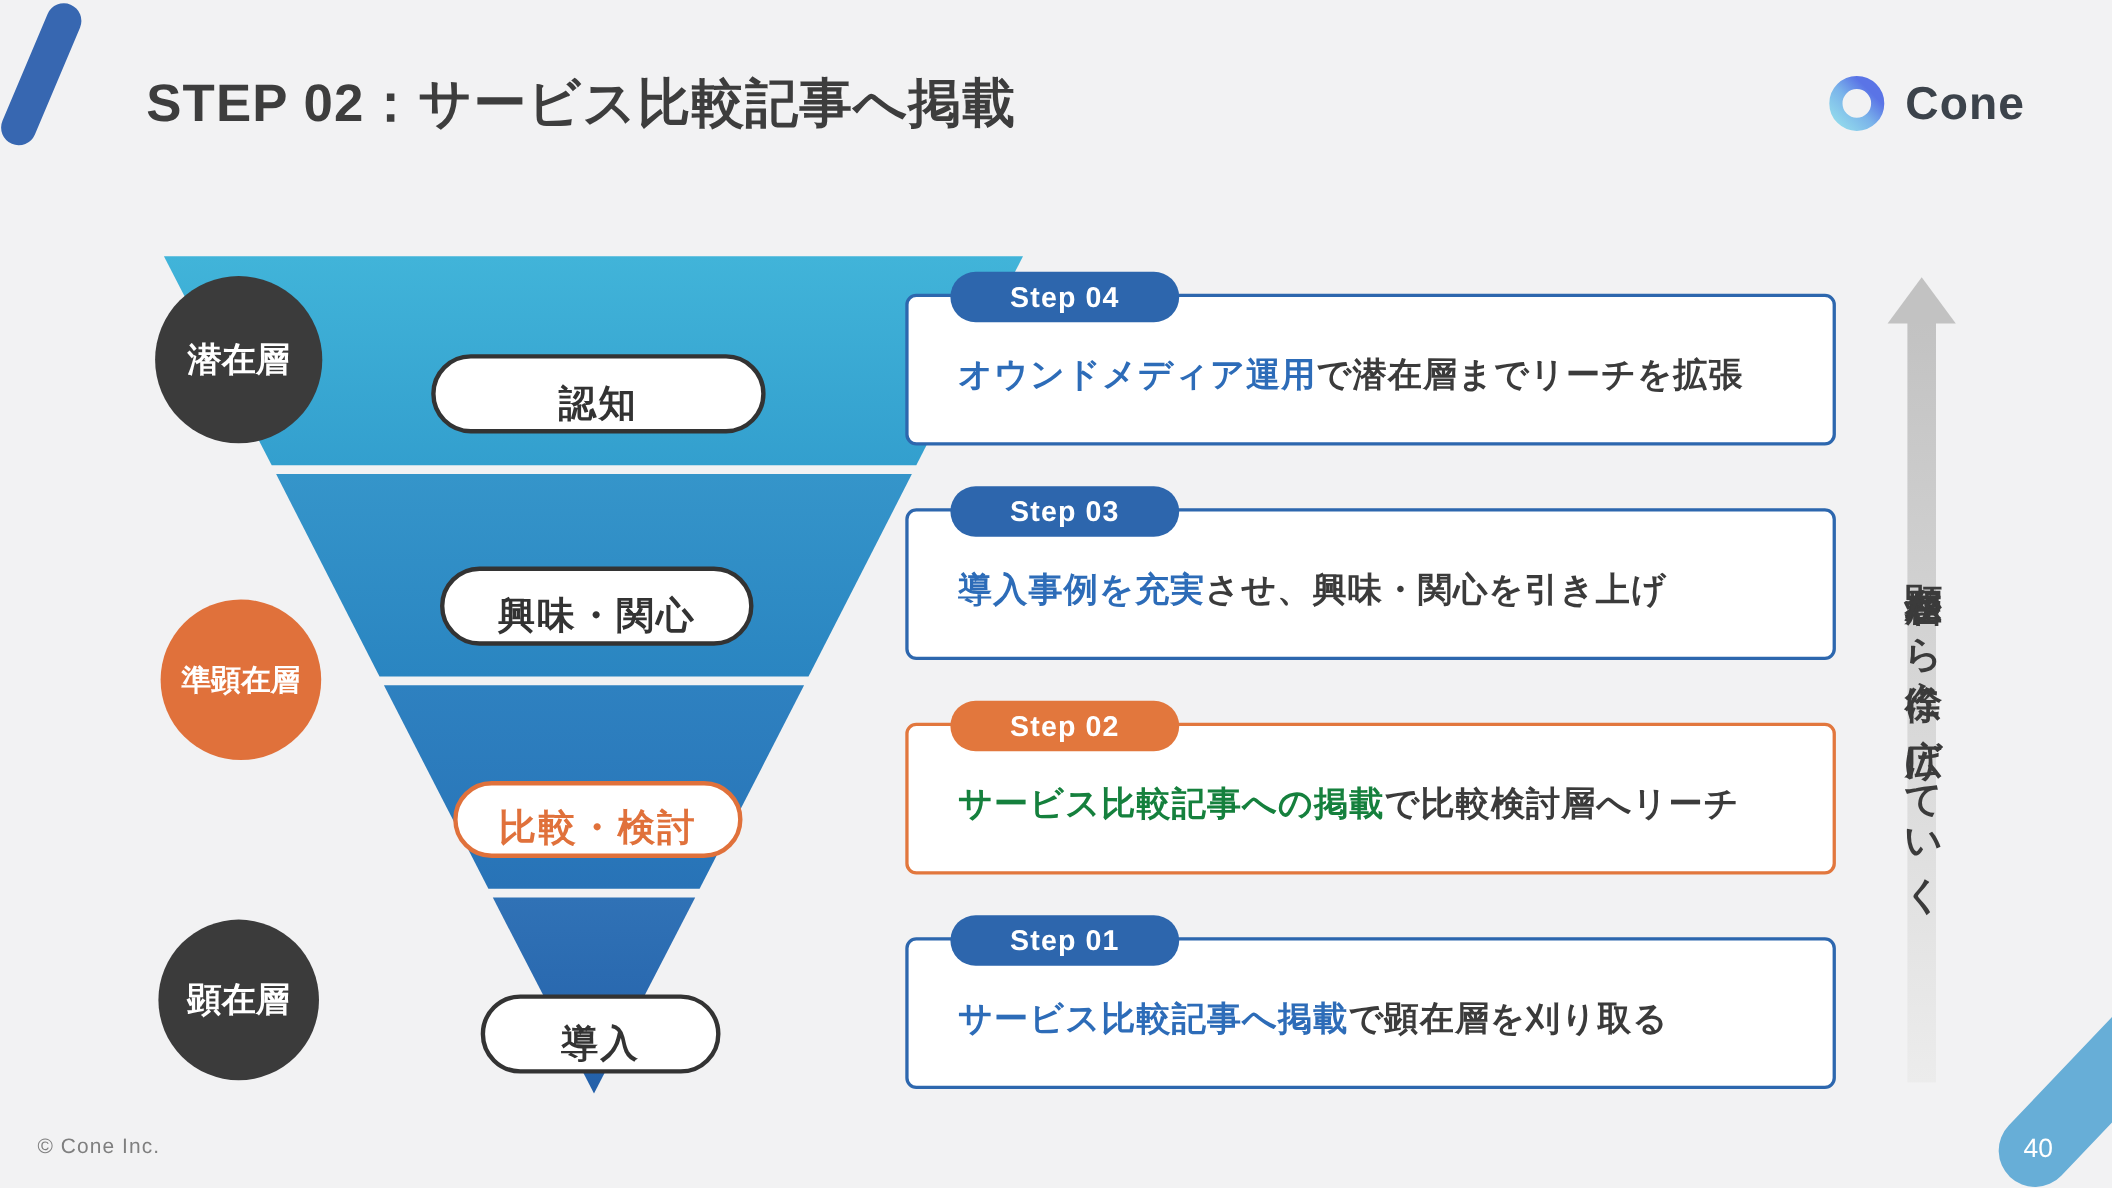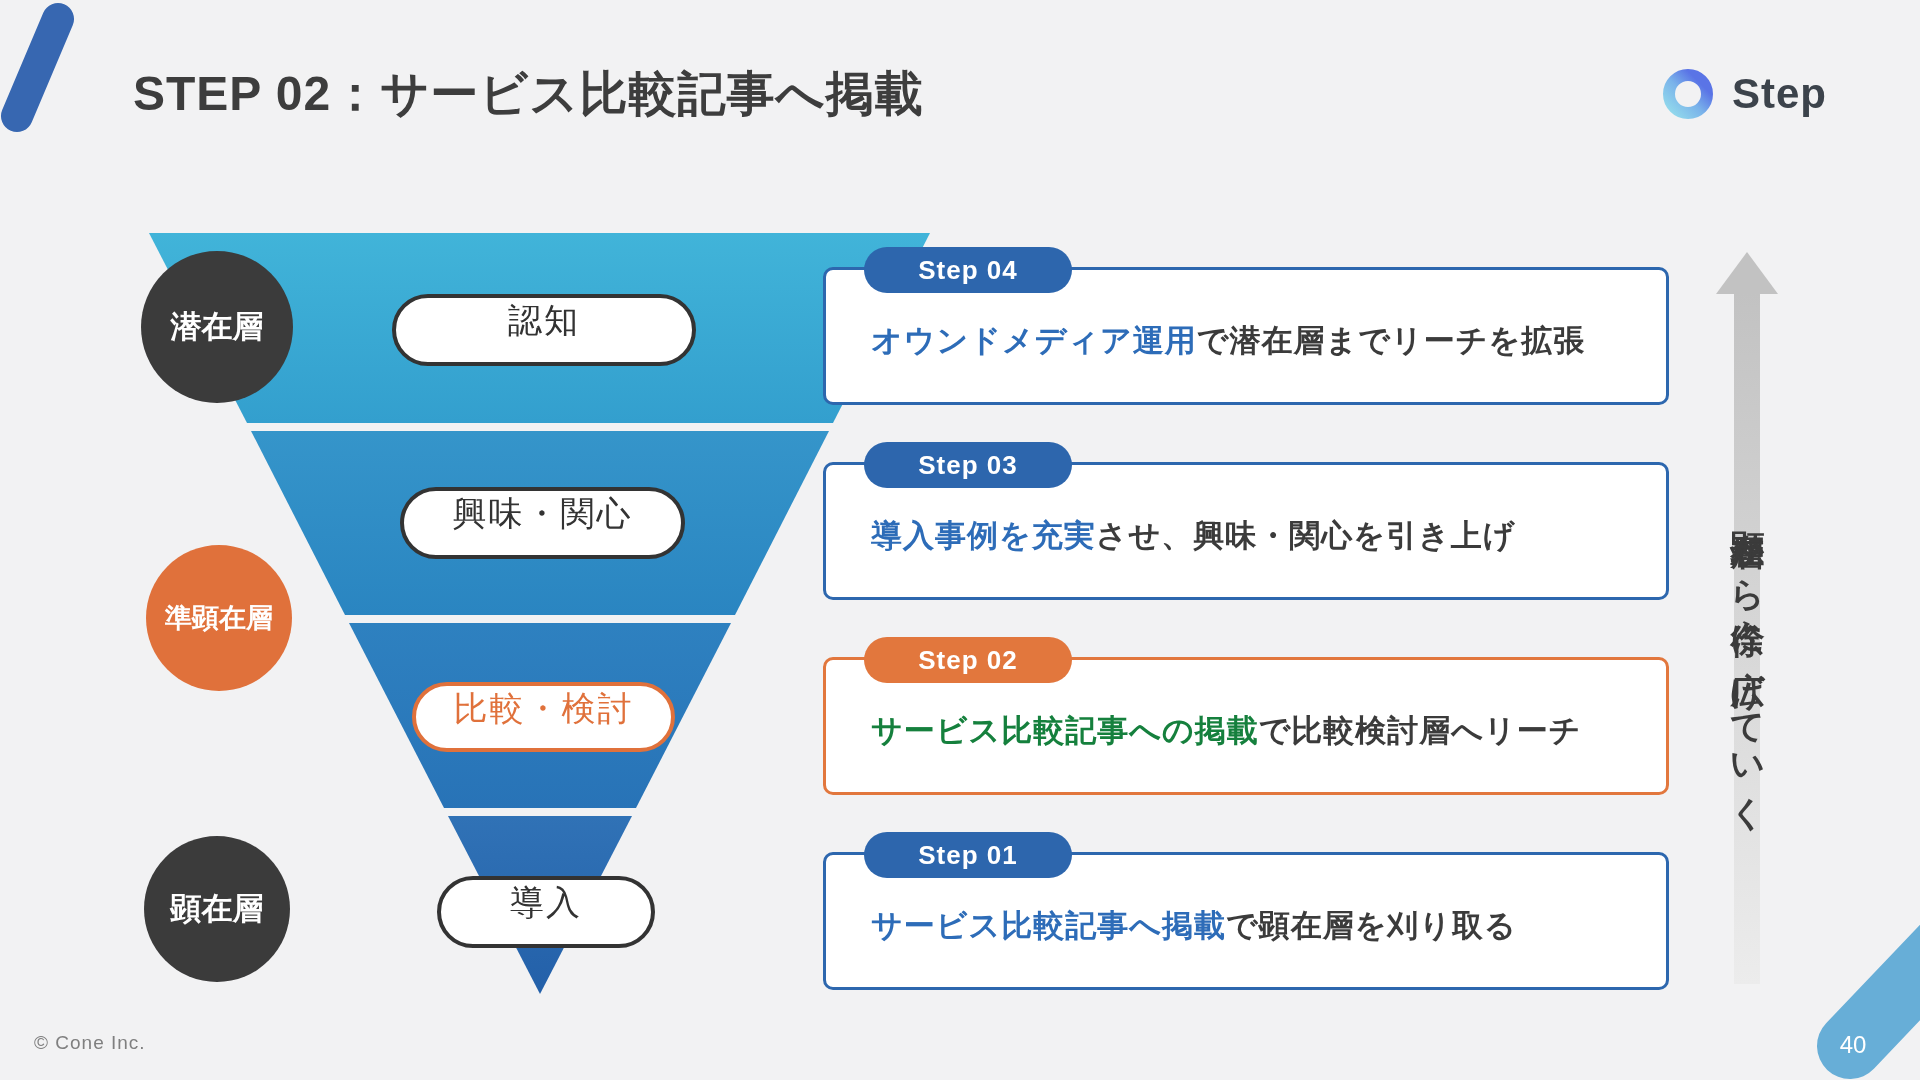--- a/index.html
+++ b/index.html
@@ -34,22 +34,22 @@
   }
   .aud-dark{background:#3b3b3b;}
   .aud-orange{background:#e0713b;}
   .aud-1{left:141px;top:251px;width:152px;height:152px;font-size:31px;}
   .aud-2{left:146px;top:545px;width:146px;height:146px;font-size:27px;}
   .aud-3{left:144px;top:836px;width:146px;height:146px;font-size:31px;}
 
   
   .stage-pill{
     position:absolute;background:#fff;border:4px solid #333;border-radius:999px;
-    display:flex;align-items:flex-start;justify-content:center;
-    font-weight:normal;color:#333;letter-spacing:2px;
+    display:flex;align-items:flex-end;justify-content:center;
+    font-weight:bold;color:#333;letter-spacing:2px;margin-top:28px;
   }
   .stage-1{left:392px;top:294px;width:296px;height:64px;font-size:34px;}
   .stage-2{left:400px;top:487px;width:277px;height:64px;font-size:34px;}
   .stage-3{left:412px;top:682px;width:255px;height:62px;font-size:34px;border-color:#e0713b;color:#e0713b;}
   .stage-4{left:437px;top:876px;width:210px;height:64px;font-size:34px;}
 
   
   .card{
     position:absolute;left:823px;width:846px;height:138px;
     background:#fff;border:3px solid #2d67ae;border-radius:10px;
@@ -146,21 +146,21 @@
     <svg width="52" height="52" viewBox="0 0 52 52">
       <defs>
         <linearGradient id="ringGrad" x1="0" y1="1" x2="1" y2="0">
           <stop offset="0" stop-color="#93dbec"></stop>
           <stop offset="0.45" stop-color="#7ab3ea"></stop>
           <stop offset="0.8" stop-color="#5a74e6"></stop>
         </linearGradient>
       </defs>
       <circle cx="26" cy="26" r="19" fill="none" stroke="url(#ringGrad)" stroke-width="12"></circle>
     </svg>
-    <span class="logo-text">Step</span>
+    <span class="logo-text">Cone</span>
   </div>
 
   <div class="aud-circle aud-dark aud-1">
     <span>潜在層</span>
   </div>
   <div class="aud-circle aud-orange aud-2">
     <span>準顕在層</span>
   </div>
   <div class="aud-circle aud-dark aud-3">
     <span>顕在層</span>

